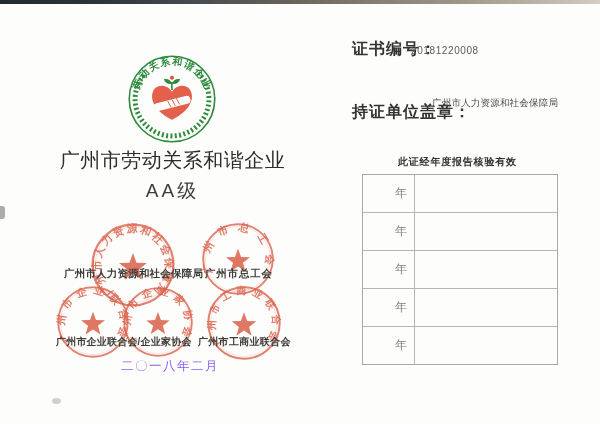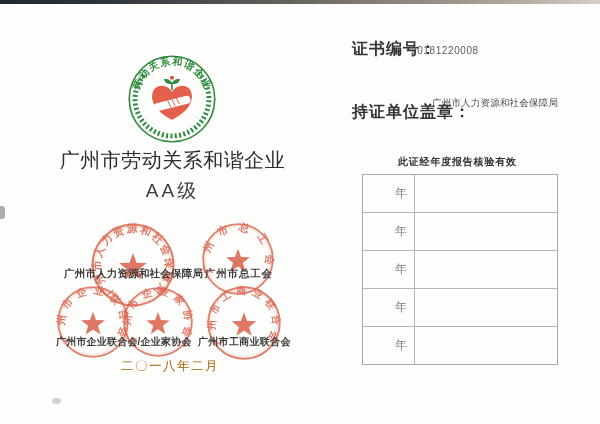--- a/index.html
+++ b/index.html
@@ -36,21 +36,21 @@
   .stamp{position:absolute;opacity:.92;}
   .agency-label{
     position:absolute;font-weight:bold;color:#3d3b38;white-space:nowrap;
   }
   .agency-1{left:64px;top:267px;font-size:10.5px;letter-spacing:.2px;}
   .agency-2{left:205px;top:267px;font-size:10.5px;letter-spacing:.8px;}
   .agency-3{left:56px;top:335px;font-size:10px;letter-spacing:.2px;text-align:right;}
   .agency-4{left:198px;top:335px;font-size:10px;letter-spacing:.3px;}
   .issue-date{
     position:absolute;left:25px;top:358px;width:290px;text-align:center;
-    font-size:12.5px;color:#a16207;letter-spacing:1.5px;
+    font-size:12.5px;color:#8b5cf6;letter-spacing:1.5px;
   }
   
   .field-label{position:absolute;font-weight:bold;font-size:16px;color:#333;letter-spacing:1px;white-space:nowrap;}
   .cert-number-label{left:352px;top:39px;}
   .cert-number-value{
     position:absolute;left:411px;top:45px;font-size:10px;color:#5a5a58;letter-spacing:.6px;
   }
   .holder-label{left:352px;top:90px;margin-top:12px;}
   .holder-name{
     position:absolute;left:432px;top:97px;font-size:9.5px;color:#4c4a48;letter-spacing:.2px;white-space:nowrap;

